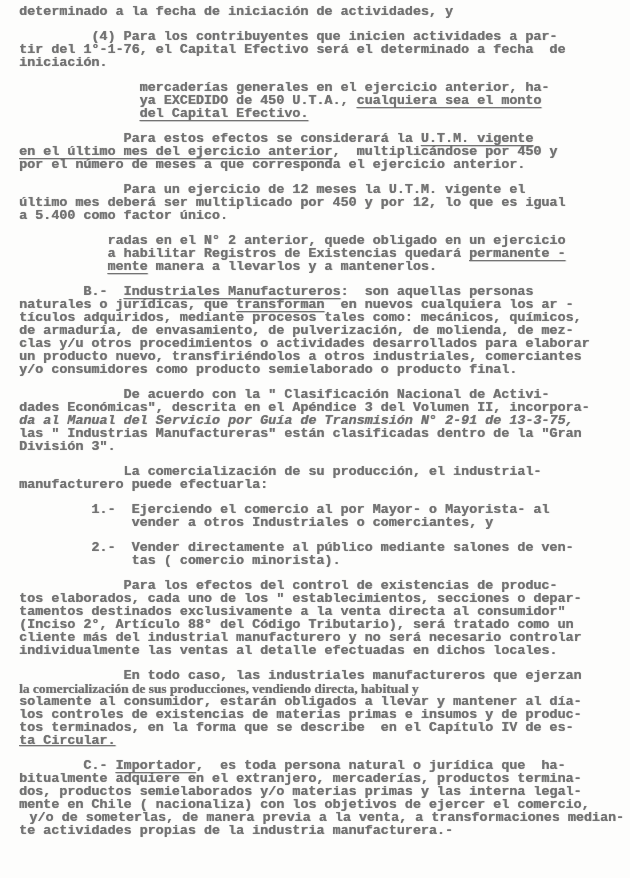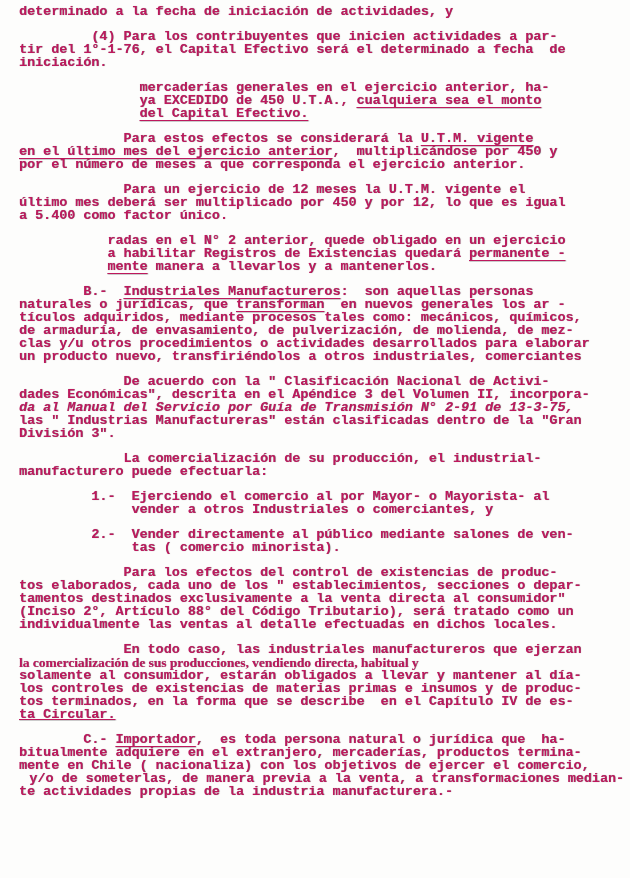--- a/index.html
+++ b/index.html
@@ -15,21 +15,21 @@
   .page {
     position: relative;
     box-sizing: border-box;
     width: 630px;
     height: 878px;
     padding: 5px 6px 4px 19px;
     font-family: "Liberation Mono", "DejaVu Sans Mono", monospace;
     font-weight: 700;
     font-size: 13.4px;
     line-height: 13px;
-    color: #be185d;
+    color: #737373;
   }
   .paragraph {
     margin-top: 12px;
   }
   .paragraph:first-child {
     margin-top: 0;
   }
   .line {
     white-space: pre;
     text-shadow: 0.4px 0.4px 0.7px rgba(25, 25, 25, 0.55);
@@ -68,25 +68,26 @@
         <div class="line" style="padding-left: 0ch;"><span>último mes deberá ser multiplicado por 450 y por 12, lo que es igual</span></div>
         <div class="line" style="padding-left: 0ch;"><span>a 5.400 como factor único.</span></div>
       </div>
       <div class="paragraph">
         <div class="line" style="padding-left: 11ch;"><span>radas en el N° 2 anterior, quede obligado en un ejercicio</span></div>
         <div class="line" style="padding-left: 11ch;"><span>a habilitar Registros de Existencias quedará </span><span class="u">permanente -</span></div>
         <div class="line" style="padding-left: 11ch;"><span class="u">mente</span><span> manera a llevarlos y a mantenerlos.</span></div>
       </div>
       <div class="paragraph">
         <div class="line" style="padding-left: 8ch;"><span>B.-  </span><span class="u">Industriales Manufactureros</span><span>:  son aquellas personas</span></div>
-        <div class="line" style="padding-left: 0ch;"><span>naturales o jurídicas, que </span><span class="u">transforman</span><span>  en nuevos generales los ar -</span></div>
+        <div class="line" style="padding-left: 0ch;"><span>naturales o jurídicas, que </span><span class="u">transforman</span><span>  en nuevos cualquiera los ar -</span></div>
         <div class="line" style="padding-left: 0ch;"><span>tículos adquiridos, mediante procesos tales como: mecánicos, químicos,</span></div>
         <div class="line" style="padding-left: 0ch;"><span>de armaduría, de envasamiento, de pulverización, de molienda, de mez-</span></div>
         <div class="line" style="padding-left: 0ch;"><span>clas y/u otros procedimientos o actividades desarrollados para elaborar</span></div>
         <div class="line" style="padding-left: 0ch;"><span>un producto nuevo, transfiriéndolos a otros industriales, comerciantes</span></div>
+        <div class="line" style="padding-left: 0ch;"><span>y/o consumidores como producto semielaborado o producto final.</span></div>
       </div>
       <div class="paragraph">
         <div class="line" style="padding-left: 13ch;"><span>De acuerdo con la " Clasificación Nacional de Activi-</span></div>
         <div class="line" style="padding-left: 0ch;"><span>dades Económicas", descrita en el Apéndice 3 del Volumen II, incorpora-</span></div>
         <div class="line" style="padding-left: 0ch; font-style: italic;"><span>da al Manual del Servicio por Guía de Transmisión N° 2-91 de 13-3-75,</span></div>
         <div class="line" style="padding-left: 0ch;"><span>las " Industrias Manufactureras" están clasificadas dentro de la "Gran</span></div>
         <div class="line" style="padding-left: 0ch;"><span>División 3".</span></div>
       </div>
       <div class="paragraph">
         <div class="line" style="padding-left: 13ch;"><span>La comercialización de su producción, el industrial-</span></div>
@@ -98,31 +99,33 @@
       </div>
       <div class="paragraph">
         <div class="line" style="padding-left: 9ch;"><span>2.-  Vender directamente al público mediante salones de ven-</span></div>
         <div class="line" style="padding-left: 14ch;"><span>tas ( comercio minorista).</span></div>
       </div>
       <div class="paragraph">
         <div class="line" style="padding-left: 13ch;"><span>Para los efectos del control de existencias de produc-</span></div>
         <div class="line" style="padding-left: 0ch;"><span>tos elaborados, cada uno de los " establecimientos, secciones o depar-</span></div>
         <div class="line" style="padding-left: 0ch;"><span>tamentos destinados exclusivamente a la venta directa al consumidor"</span></div>
         <div class="line" style="padding-left: 0ch;"><span>(Inciso 2°, Artículo 88° del Código Tributario), será tratado como un</span></div>
+        <div class="line" style="padding-left: 0ch;"><span>cliente más del industrial manufacturero y no será necesario controlar</span></div>
         <div class="line" style="padding-left: 0ch;"><span>individualmente las ventas al detalle efectuadas en dichos locales.</span></div>
       </div>
       <div class="paragraph">
         <div class="line" style="padding-left: 13ch;"><span>En todo caso, las industriales manufactureros que ejerzan</span></div>
         <div class="line" style="padding-left: 0ch; font-family: Liberation Serif, serif;"><span>la comercialización de sus producciones, vendiendo directa, habitual y</span></div>
         <div class="line" style="padding-left: 0ch;"><span>solamente al consumidor, estarán obligados a llevar y mantener al día-</span></div>
         <div class="line" style="padding-left: 0ch;"><span>los controles de existencias de materias primas e insumos y de produc-</span></div>
         <div class="line" style="padding-left: 0ch;"><span>tos terminados, en la forma que se describe  en el Capítulo IV de es-</span></div>
         <div class="line" style="padding-left: 0ch; text-decoration: underline;"><span>ta Circular.</span></div>
       </div>
       <div class="paragraph">
         <div class="line" style="padding-left: 8ch;"><span>C.- </span><span class="u">Importador</span><span>,  es toda persona natural o jurídica que  ha-</span></div>
         <div class="line" style="padding-left: 0ch;"><span>bitualmente adquiere en el extranjero, mercaderías, productos termina-</span></div>
+        <div class="line" style="padding-left: 0ch;"><span>dos, productos semielaborados y/o materias primas y las interna legal-</span></div>
         <div class="line" style="padding-left: 0ch;"><span>mente en Chile ( nacionaliza) con los objetivos de ejercer el comercio,</span></div>
         <div class="line" style="padding-left: 0ch; text-align: right;"><span>y/o de someterlas, de manera previa a la venta, a transformaciones median-</span></div>
         <div class="line" style="padding-left: 0ch;"><span>te actividades propias de la industria manufacturera.-</span></div>
       </div>
     </div>
 </div>
 
 </body></html>

